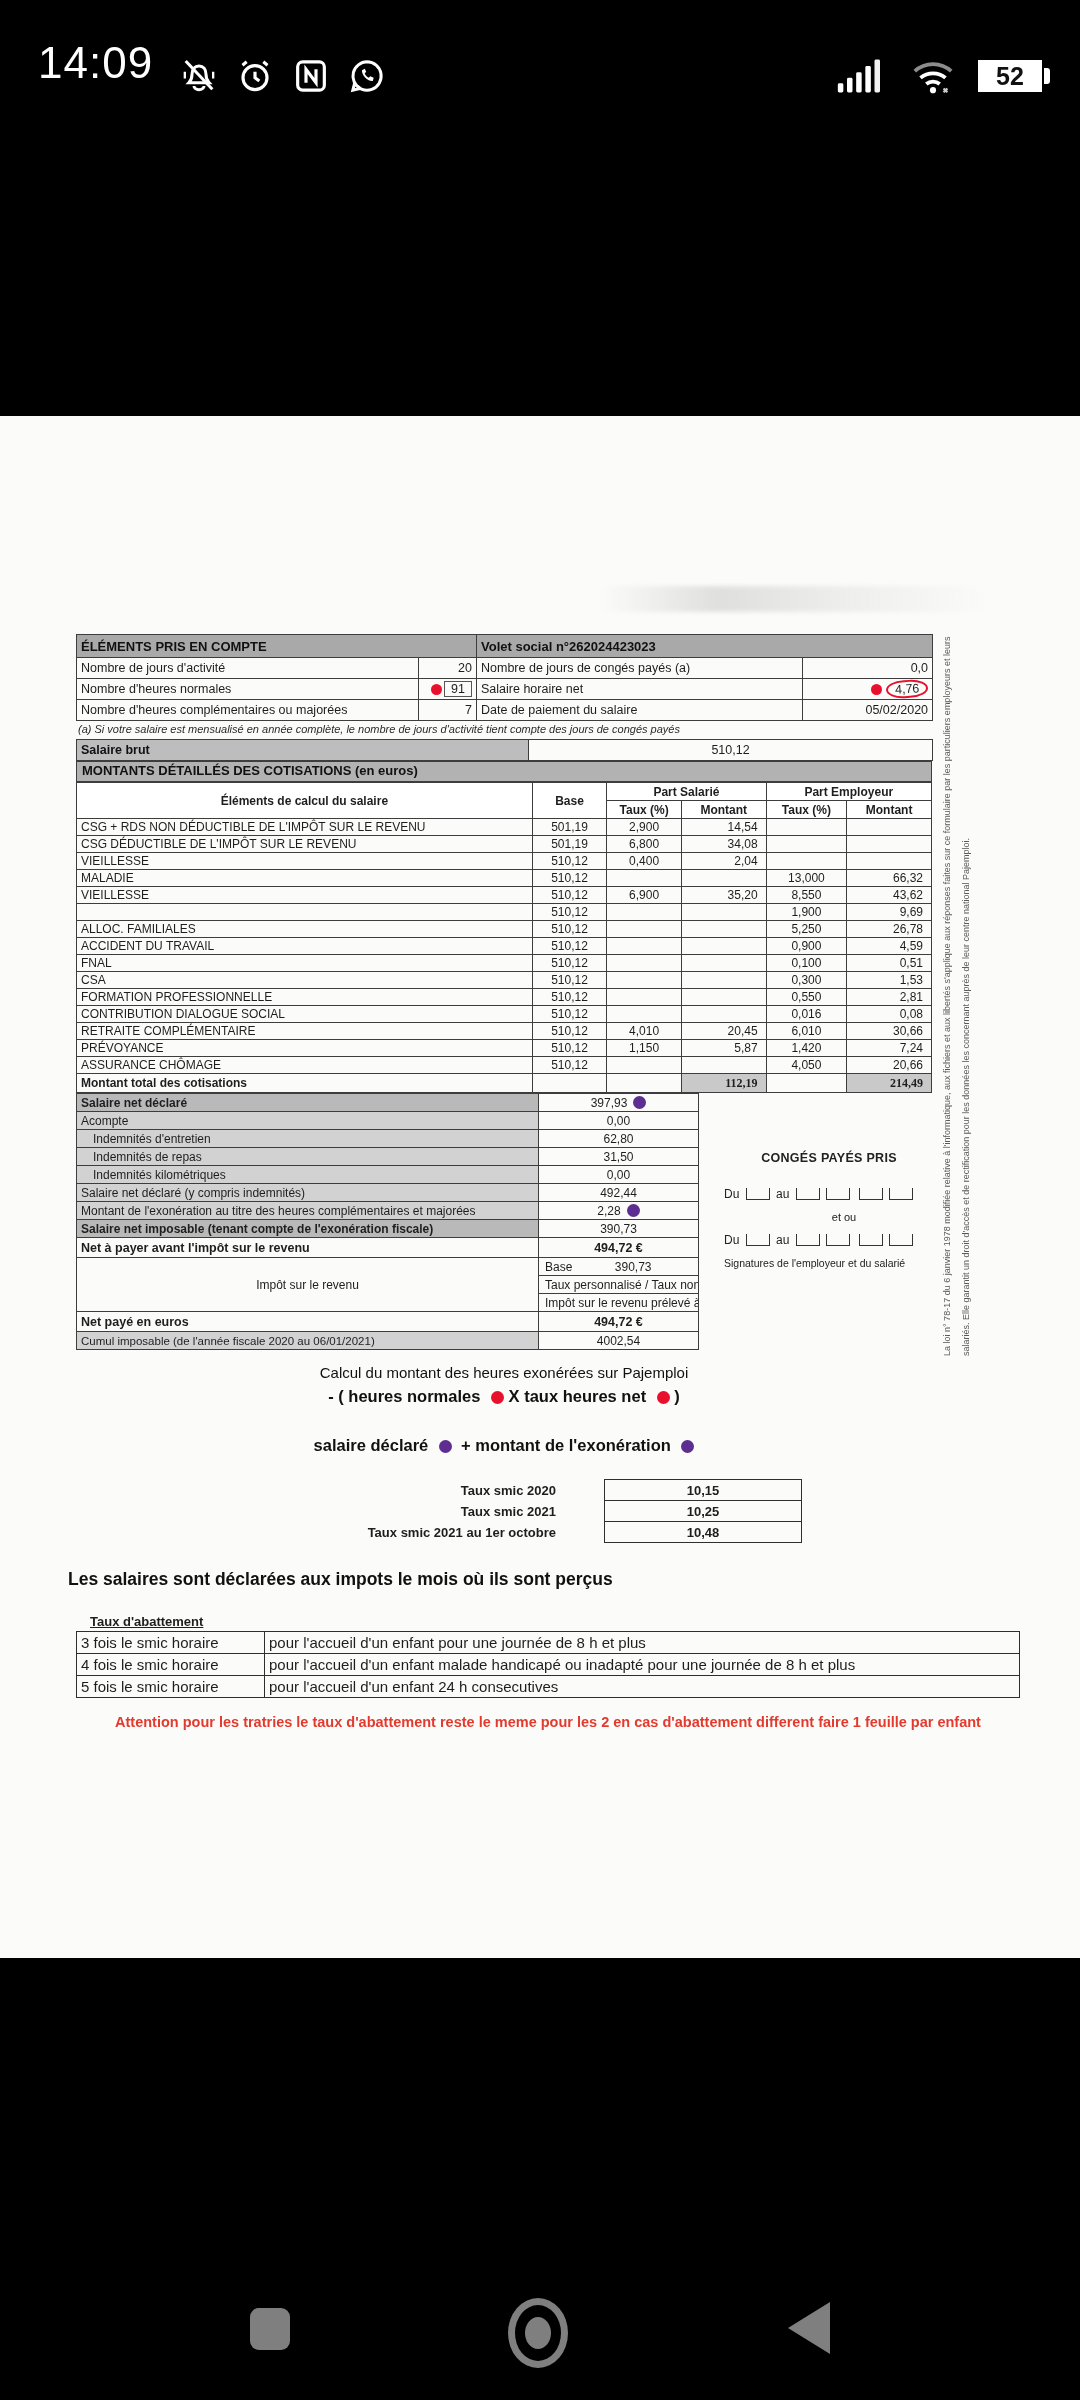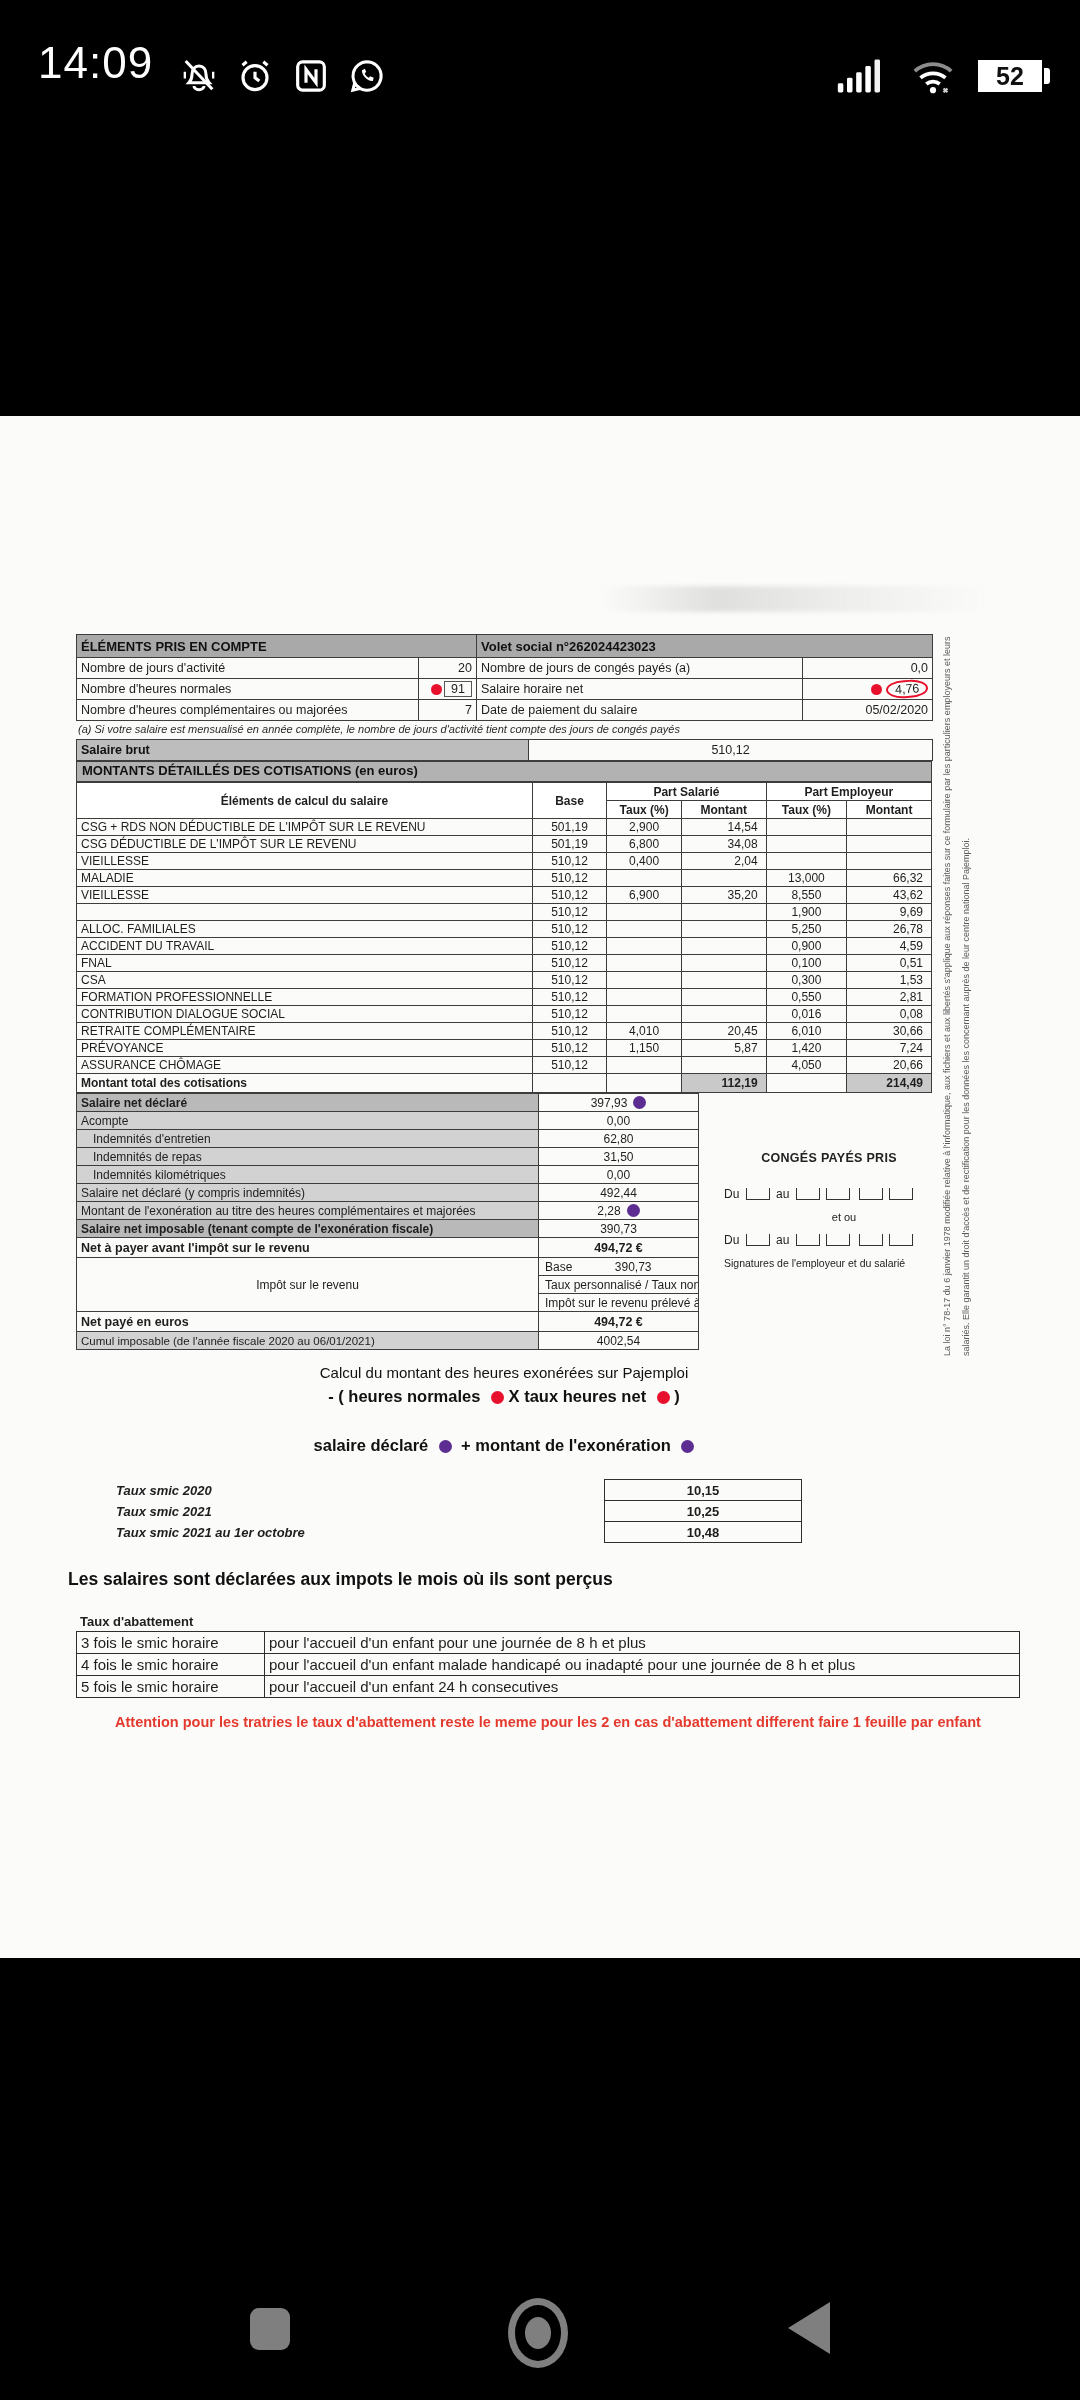--- a/index.html
+++ b/index.html
@@ -34,21 +34,21 @@
   .tbrut td{height:20px;}
   .lblgray{background:#bdbdbd;font-weight:bold;color:#111;}
   .center{text-align:center;}
   .montants-hdr{border:1px solid #3d3d3d;background:#b2b2b2;font-weight:bold;font-size:13px;
     color:#111;padding:1px 5px;height:17px;}
   .cot th{background:#fff;font-weight:bold;font-size:12px;height:17px;text-align:center;}
   .cot td{height:16px;font-size:12px;}
   .cot .mont{text-align:right;padding-right:8px;}
   .cot .rate{text-align:center;}
   .cot .totrow td{height:18px;}
-  .cot .totcell{background:#c9c9c9;font-weight:bold;text-align:right;padding-right:8px;}
+  .cot .totcell{background:#c9c9c9;font-weight:bold;text-align:right;padding-right:8px;font-family:Liberation Serif, serif;}
   
   .net-wrap{position:relative;width:856px;}
   .nett{width:622px;}
   .nett td{height:17px;font-size:12px;}
   .nett .lab{background:#d2d2d2;}
   .nett .lab.dark{background:#b9b9b9;font-weight:bold;}
   .nett .lab.ind{padding-left:16px;}
   .nett .v{text-align:center;position:relative;}
   .dot{display:inline-block;width:13px;height:13px;border-radius:50%;vertical-align:-2px;margin-left:6px;}
   .boldrow td{font-weight:bold;height:19px;font-size:12.5px;}
@@ -61,24 +61,24 @@
   .etou{text-align:center;font-size:11px;margin:6px 0 2px 30px;}
   .sigs{font-size:10.5px;margin-top:10px;}
   
   .formula{margin-top:14px;text-align:center;}
   .formula .ft{font-size:15px;color:#111;}
   .formula .fl{font-size:16.5px;font-weight:bold;color:#111;margin-top:6px;}
   .formula .fl1{margin-top:30px;}
   
   .smic{margin-top:24px;margin-left:36px;border-collapse:collapse;}
   .smic td{border:none;height:20px;}
-  .smic .sl{width:440px;font-weight:bold;font-size:13px;padding-right:48px;font-style:italic;}
+  .smic .sl{width:440px;text-align:right;font-weight:bold;font-size:13px;padding-right:48px;}
   .smic .sv{width:188px;border:1.5px solid #2f2f2f;text-align:center;font-size:13px;font-weight:bold;}
   .sal-note{margin-top:26px;font-weight:bold;font-size:17.5px;color:#111;margin-left:-8px;}
-  .abt-title{margin-top:24px;margin-left:4px;font-weight:bold;font-size:13px;}
+  .abt-title{margin-top:24px;margin-left:14px;font-weight:bold;font-size:13px;text-decoration:underline;}
   .abt{width:944px;margin-top:2px;}
   .abt td{height:21px;font-size:15px;border:1.5px solid #2e2e2e;}
   .abt .c1{width:188px;}
   .warning{margin-top:16px;width:944px;text-align:center;font-weight:bold;font-size:14.5px;}
   
   .legal{position:absolute;left:938px;top:200px;width:58px;height:740px;}
   .legal span{writing-mode:vertical-rl;transform:rotate(180deg);display:block;height:740px;
     font-size:9px;line-height:2.1;color:#5a5a5a;}
   
   .nav-bar{position:absolute;top:2290px;left:0;width:1080px;height:90px;}

